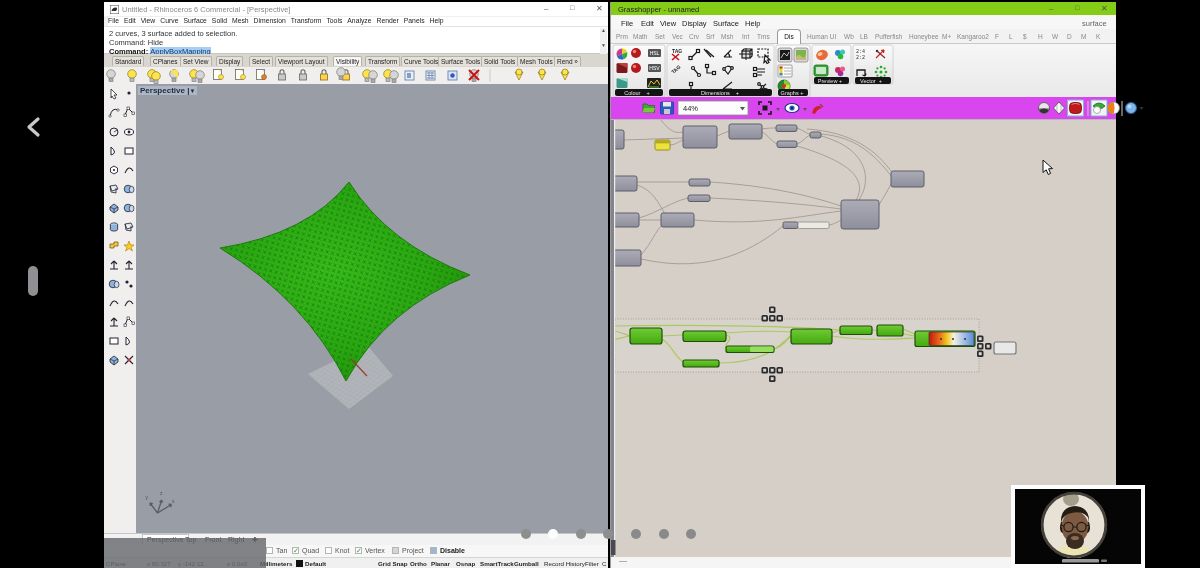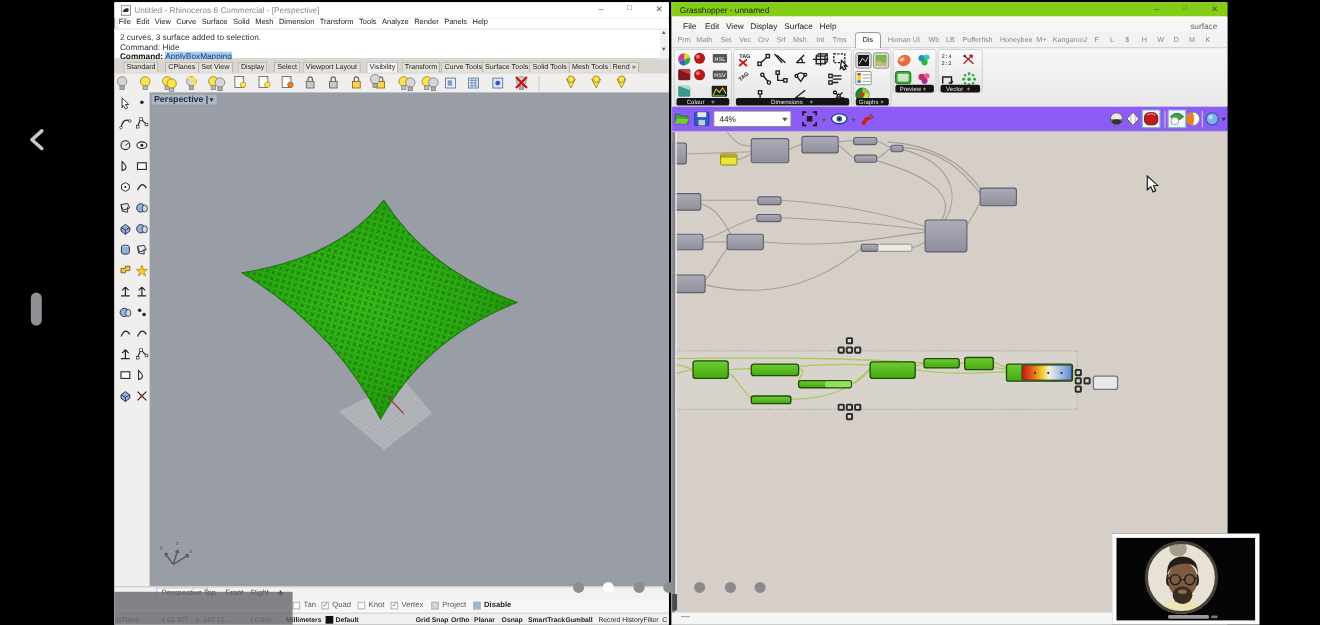--- a/index.html
+++ b/index.html
@@ -526,21 +526,21 @@
               <circle cx="3.6" cy="3.6" r="1.1"></circle>
               <circle cx="-3.6" cy="3.6" r="1.1"></circle>
               <circle cx="3.6" cy="-3.6" r="1.1"></circle>
               <circle cx="-3.6" cy="-3.6" r="1.1"></circle>
             </g>
           </g>
       <rect x="244" y="33" width="36" height="7" rx="2" fill="#141414"></rect>
           <text x="260" y="38.5" font-size="5.5" fill="#e8e8e8" text-anchor="middle" font-family="Liberation Sans">Vector&nbsp;&nbsp;+</text>
     </svg>
   </div>
-  <div class="abs" style="left:0;top:95px;width:505px;height:23px;background:#8b5cf6;border-bottom:1px solid #b9b9b9;">
+  <div class="abs" style="left:0;top:95px;width:505px;height:23px;background:#d946ef;border-bottom:1px solid #b9b9b9;padding-left:29px;">
     <svg width="505" height="23" viewBox="0 0 505 23">
       <g transform="translate(9,11)">
             <path d="M-6 -4 h4 l1.5 1.5 h6 v7 h-11.5 Z" fill="#3aa83a" stroke="#1a6a1a" stroke-width="0.7"></path>
             <path d="M-5 0 h11 l-1.5 4.5 h-11 Z" fill="#7ac83a"></path>
           </g>
       <g transform="translate(27,11)">
             <rect x="-6.5" y="-6" width="13" height="12" rx="1" fill="#2a5ac8" stroke="#1a3a8a" stroke-width="0.7"></rect>
             <rect x="-4" y="-6" width="8" height="4.5" fill="#e8e8e8"></rect>
             <rect x="-3" y="1" width="6" height="5" fill="#c8c8c8"></rect>
           </g>

